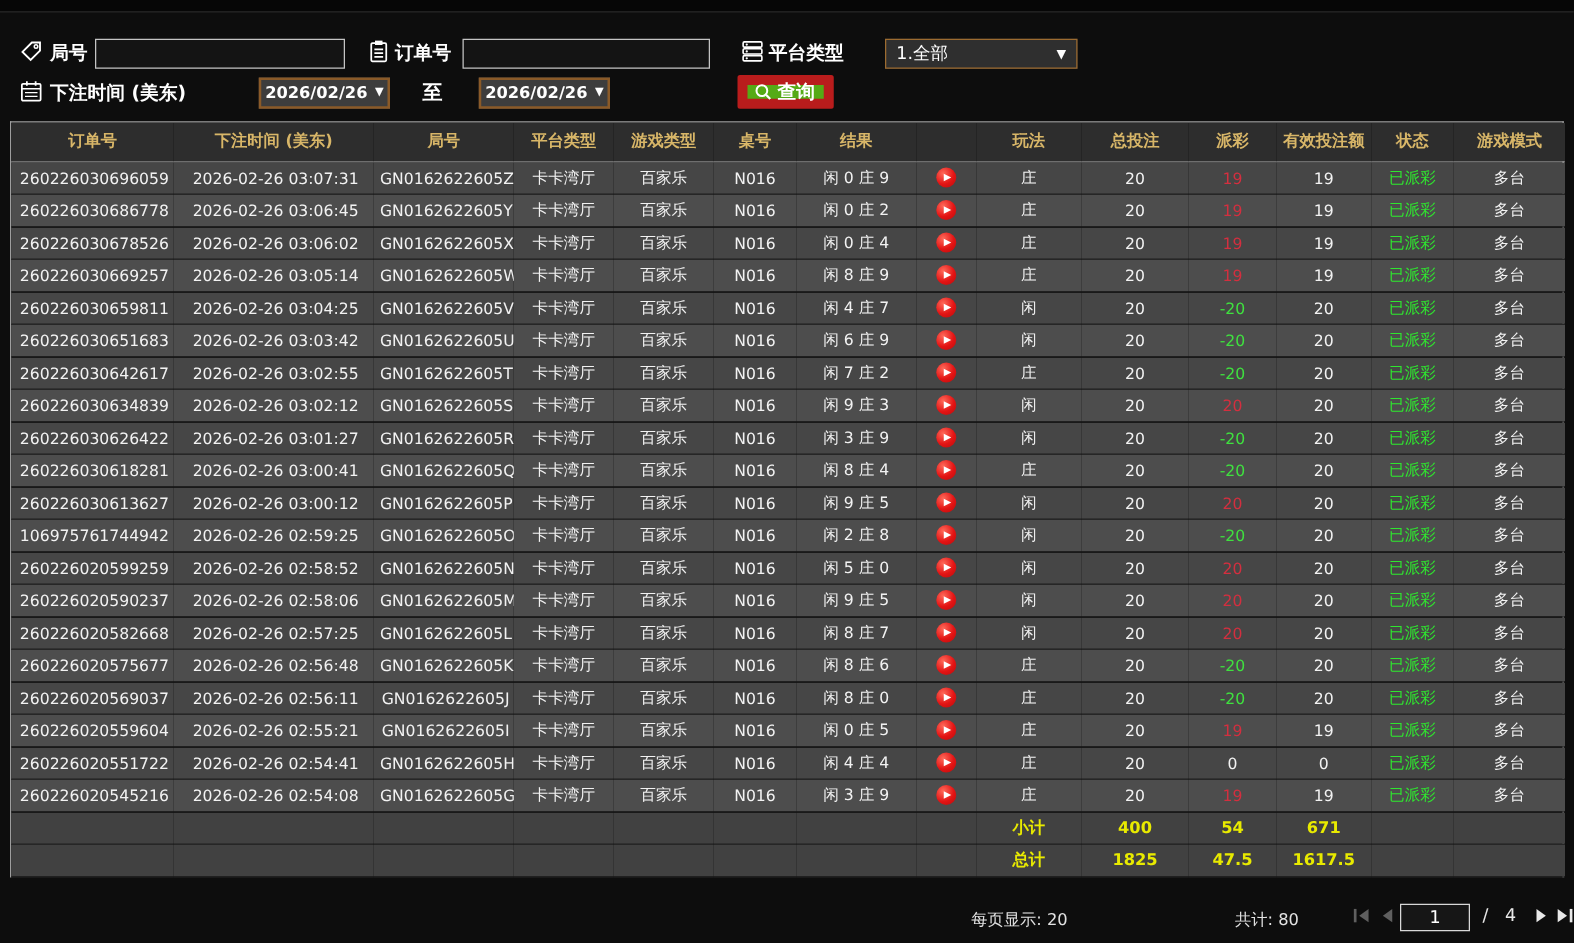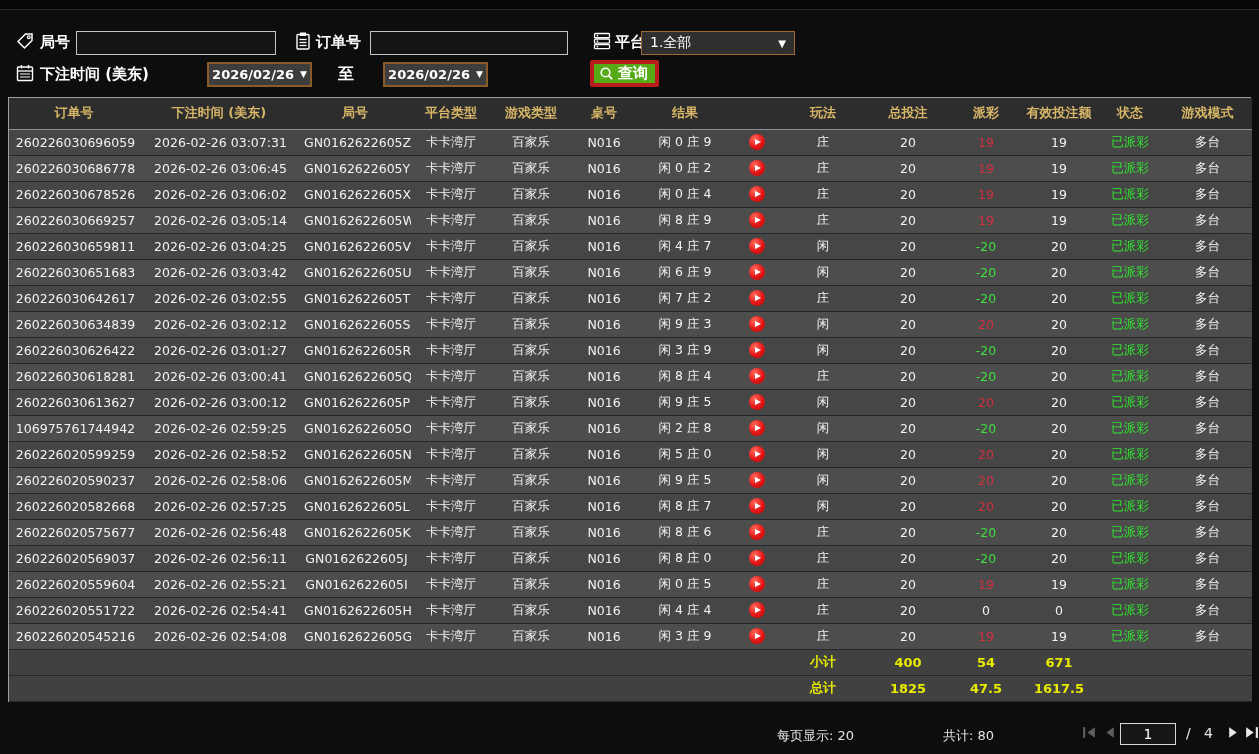--- a/index.html
+++ b/index.html
@@ -28,21 +28,21 @@
     justify-content:center;gap:6px;cursor:pointer;
   }
   .date-arrow{font-size:9px;line-height:1;}
   .select-box{
     background:#2f2f2f;border:1px solid #9c6b30;height:24px;color:#fff;
     font-size:14px;display:flex;align-items:center;padding:0 8px;cursor:pointer;
   }
   .select-box .sel-val{flex:1;}
   .select-box .sel-arrow{font-size:10px;}
   .query-btn{
-    background:var(--query-green);border:4px solid #b91c1c;height:27px;
+    background:var(--query-green);border:8px solid #b91c1c;height:27px;
     display:flex;align-items:center;gap:3px;padding:0 7px 0 5px;cursor:pointer;
     border-radius:2px;
   }
   .query-btn span.qlabel{color:#fff;font-weight:bold;font-size:15px;}
   
   .grid-wrap{position:absolute;top:97px;left:8px;width:1243px;border:1px solid #9e9e9e;border-bottom:none;}
   table{border-collapse:collapse;table-layout:fixed;width:100%;}
   thead th{
     background:#2d2d2d;color:var(--header-gold);font-size:13px;font-weight:bold;
     height:31px;border-bottom:1px solid #8f8f8f;white-space:nowrap;overflow:hidden;
@@ -101,21 +101,21 @@
 
 <svg class="ficon abs" style="left:592px;top:31px;" viewBox="0 0 20 20">
   <rect x="2.5" y="2.5" width="15" height="4.2" rx="1" fill="none" stroke="#fff" stroke-width="1.3"></rect>
   <rect x="2.5" y="8" width="15" height="4.2" rx="1" fill="none" stroke="#fff" stroke-width="1.3"></rect>
   <rect x="2.5" y="13.5" width="15" height="4.2" rx="1" fill="none" stroke="#fff" stroke-width="1.3"></rect>
   <circle cx="5.4" cy="4.6" r="0.9" fill="#fff"></circle>
     <circle cx="5.4" cy="10.1" r="0.9" fill="#fff"></circle>
     <circle cx="5.4" cy="15.6" r="0.9" fill="#fff"></circle>
 </svg>
 <div class="flabel abs" style="left:615px;top:33px;">平台类型</div>
-<div class="select-box abs" style="left:641px;top:31px;width:154px;">
+<div class="select-box abs" style="left:708px;top:31px;width:154px;">
   <span class="sel-val">1.全部</span>
   <span class="sel-arrow">▼</span>
 </div>
 
 <svg class="ficon abs" style="left:15px;top:63px;" viewBox="0 0 20 20">
   <rect x="2.5" y="4" width="15" height="13.5" rx="1" fill="none" stroke="#fff" stroke-width="1.4"></rect>
   <line x1="2.5" y1="8" x2="17.5" y2="8" stroke="#fff" stroke-width="1.3"></line>
   <line x1="6.5" y1="2" x2="6.5" y2="5.5" stroke="#fff" stroke-width="1.4"></line>
   <line x1="13.5" y1="2" x2="13.5" y2="5.5" stroke="#fff" stroke-width="1.4"></line>
   <line x1="5" y1="11" x2="15" y2="11" stroke="#fff" stroke-width="1"></line>
@@ -526,21 +526,21 @@
           <td>47.5</td>
           <td>1617.5</td>
           <td></td>
           <td></td>
         </tr>
       </tbody>
   </table>
 </div>
 
 <div class="foot-text" style="left:777px;top:727px;text-align:center;">每页显示: 20</div>
-<div class="foot-text" style="left:943px;top:727px;">共计: 80</div>
+<div class="foot-text" style="left:988px;top:727px;">共计: 80</div>
 
 <svg class="pg-icon abs" style="left:1082px;top:725px;" viewBox="0 0 14 14">
   <rect x="1" y="2" width="2" height="10" fill="#5f5f5f"></rect>
     <path d="M12 2 L5 7 L12 12 Z" fill="#5f5f5f"></path>
 </svg>
 <svg class="pg-icon abs" style="left:1102px;top:725px;" viewBox="0 0 14 14">
   <path d="M11 2 L4 7 L11 12 Z" fill="#5f5f5f"></path>
 </svg>
 <div class="pg-box" style="left:1120px;top:723px;">1</div>
 <div class="pg-sep" style="left:1186px;top:725px;">/</div>

